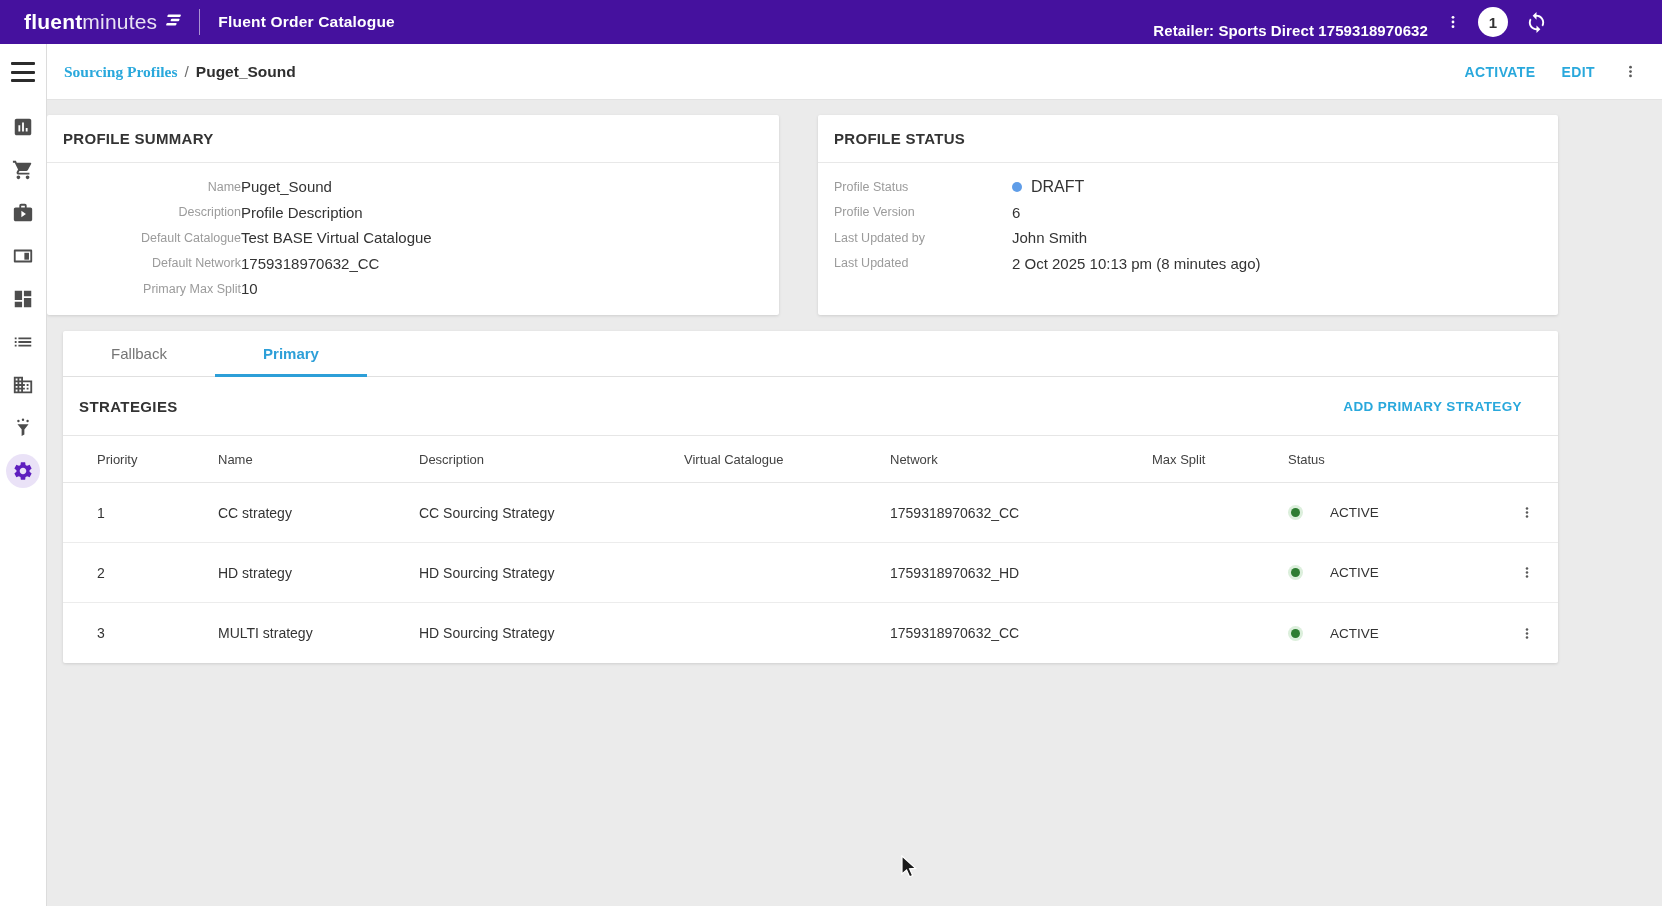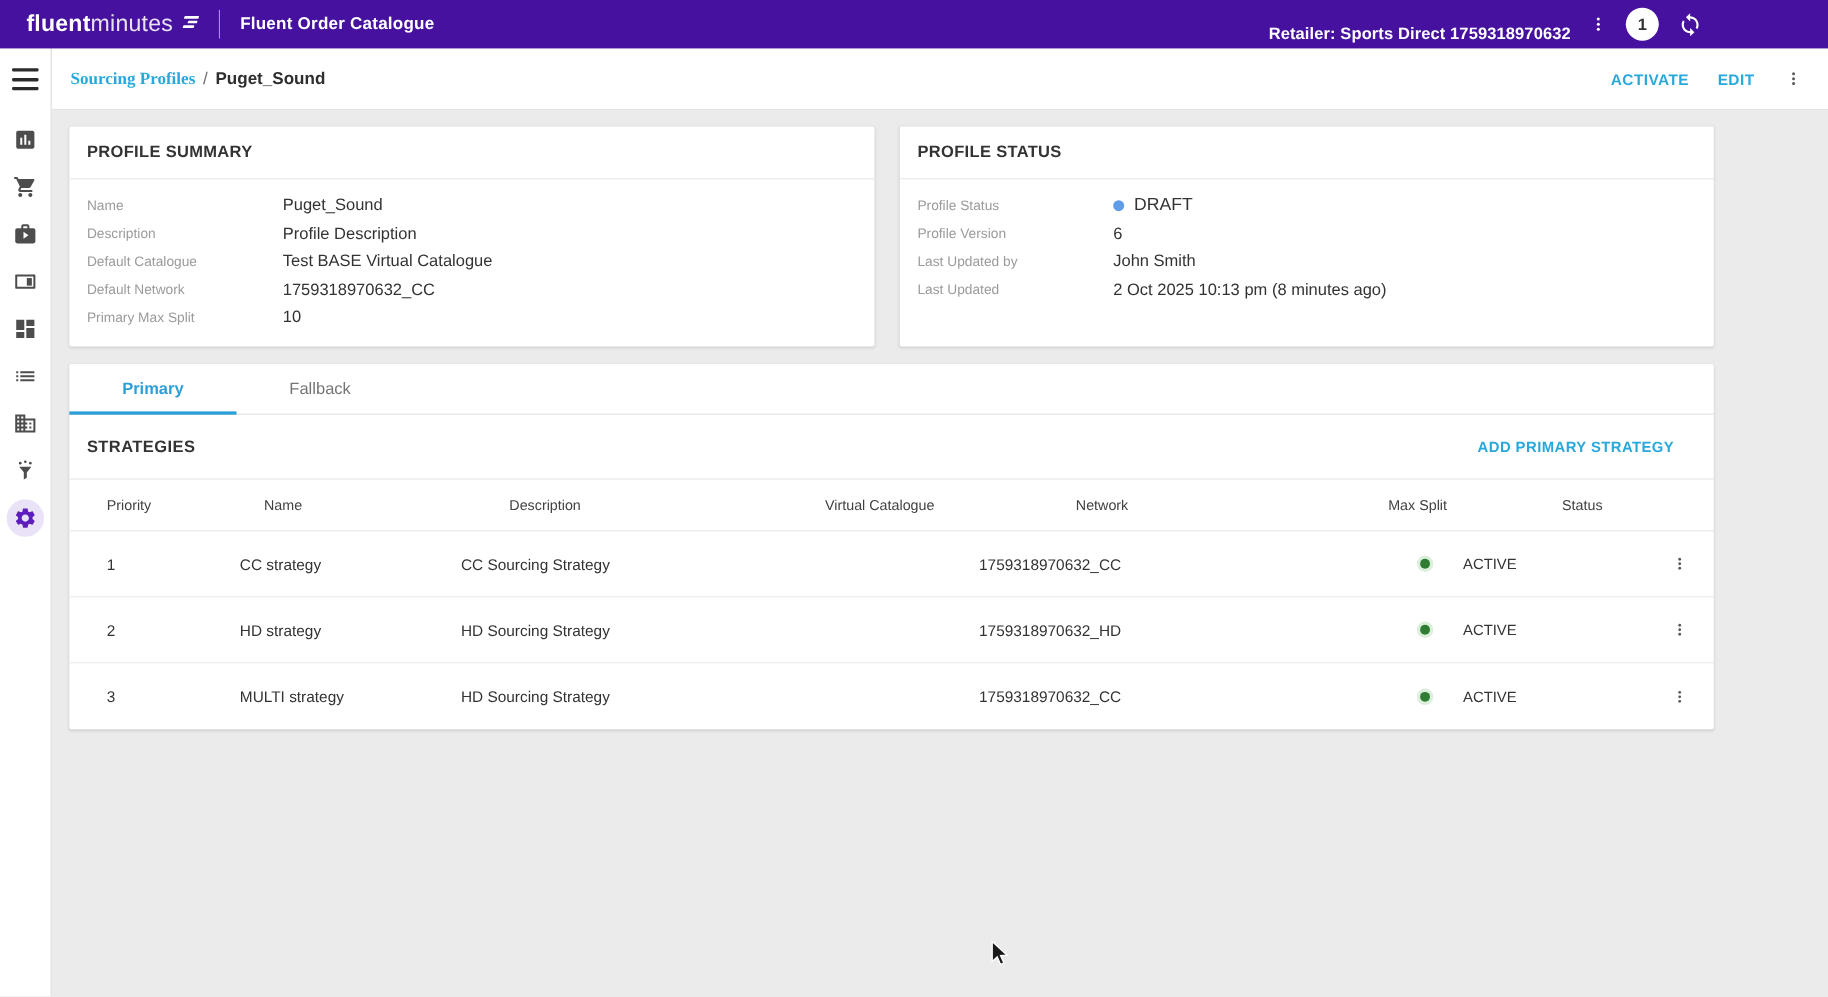--- a/index.html
+++ b/index.html
@@ -59,21 +59,21 @@
 
   
   .content{ position:absolute; top:100px; left:47px; width:1615px; height:806px; background:#ebebeb; }
   .card{
     position:absolute; background:#fff; border-radius:2px;
     box-shadow:0 1px 3px rgba(0,0,0,.12);
   }
   .card-title{ font-size:15px; font-weight:bold; color:#333; letter-spacing:.3px; }
   .card-head{ height:48px; display:flex; align-items:center; padding:0 16px; border-bottom:1px solid #e8e8e8; }
 
-  .summary-card{ left:16px; top:15px; width:732px; height:200px; }
+  .summary-card{ left:0; top:15px; width:732px; height:200px;text-align:right; }
   .status-card{ left:771px; top:15px; width:740px; height:200px; }
   .fields{ padding:11px 16px 0 16px; }
   .field-row{ display:flex; align-items:center; height:25.5px; }
   .field-label{ width:178px; flex:0 0 178px; color:#9b9b9b; font-size:12.5px; }
   .field-value{ color:#333; font-size:15px; display:flex; align-items:center; gap:9px; }
   .dot{ width:10px; height:10px; border-radius:50%; display:inline-block; }
   .dot-blue{ background:var(--blue); }
 
   
   .strategies-card{ left:16px; top:231px; width:1495px; height:auto; padding-bottom:0; }
@@ -83,21 +83,21 @@
   .tab.active::after{ content:""; position:absolute; left:0; right:0; bottom:-1px; height:3px; background:#2D9FD8; }
   .strat-bar{ height:58px; display:flex; align-items:center; padding:0 36px 0 16px; }
   .strat-bar .card-title{ letter-spacing:.4px; }
   .add-btn{ margin-left:auto; background:none; border:none; color:var(--teal); font-family:inherit; font-weight:bold; font-size:13.5px; letter-spacing:.4px; cursor:pointer; }
 
   .grid-row{
     display:grid;
     grid-template-columns:121px 201px 265px 206px 262px 136px 195px 1fr;
     align-items:center; padding-left:34px;
   }
-  .thead{ height:48px; border-top:1px solid #e6e6e6; border-bottom:1px solid #e6e6e6;gap:22px; }
+  .thead{ height:48px; border-top:1px solid #e6e6e6; border-bottom:1px solid #e6e6e6; }
   .th{ font-size:13px; color:#424242; }
   .trow{ height:60px; border-bottom:1px solid #ececec; }
   .trow:last-child{ border-bottom:none; }
   .td{ font-size:14px; color:#333; }
   .status-cell{ display:flex; align-items:center; gap:27px; font-size:13.5px; color:#333; }
   .halo{ width:15px; height:15px; border-radius:50%; background:var(--green-halo); display:flex; align-items:center; justify-content:center; }
   .halo i{ width:9px; height:9px; border-radius:50%; background:var(--green); display:block; }
   .row-kebab{ justify-self:end; margin-right:22px; }
 
   .kebab-dark svg{ fill:#5a5a5a; }
@@ -274,22 +274,22 @@
       </div>
       <div class="field-row">
         <span class="field-label">Last Updated</span>
         <span class="field-value">2 Oct 2025 10:13 pm (8 minutes ago)</span>
       </div>
     </div>
   </section>
 
   <section class="card strategies-card">
     <div class="tabs">
+      <button class="tab">Fallback</button>
       <button class="tab active">Primary</button>
-      <button class="tab">Fallback</button>
     </div>
     <div class="strat-bar">
       <span class="card-title">STRATEGIES</span>
       <button class="add-btn">ADD PRIMARY STRATEGY</button>
     </div>
 
     <div class="grid-row thead">
       <span class="th">Priority</span>
       <span class="th">Name</span>
       <span class="th">Description</span>

